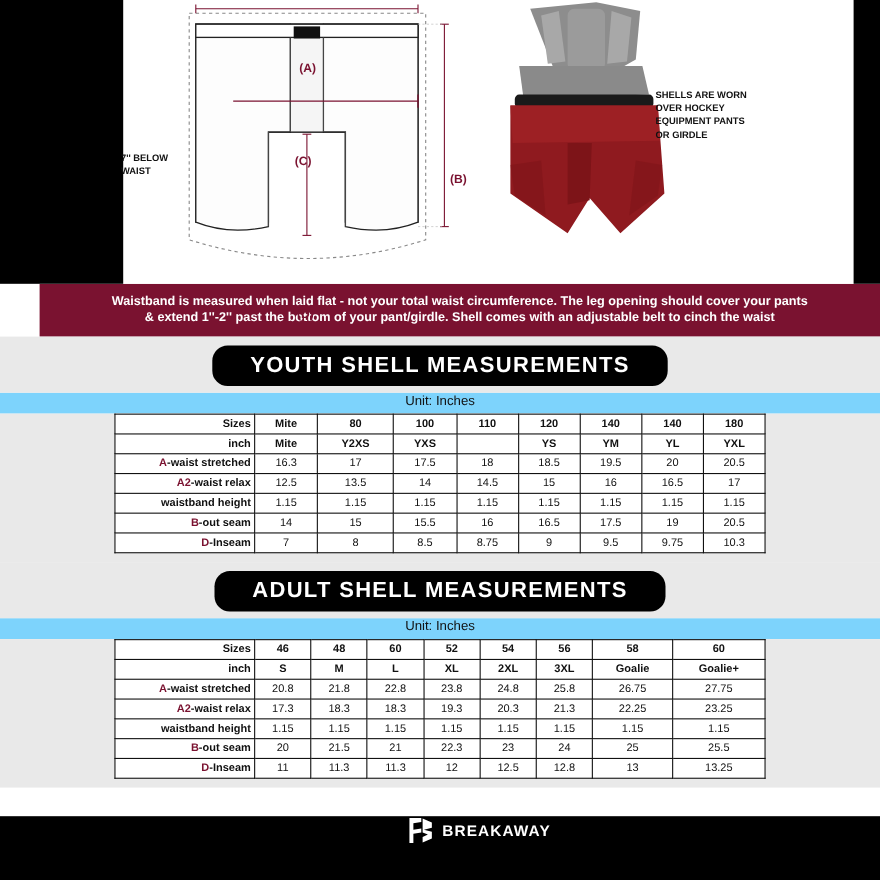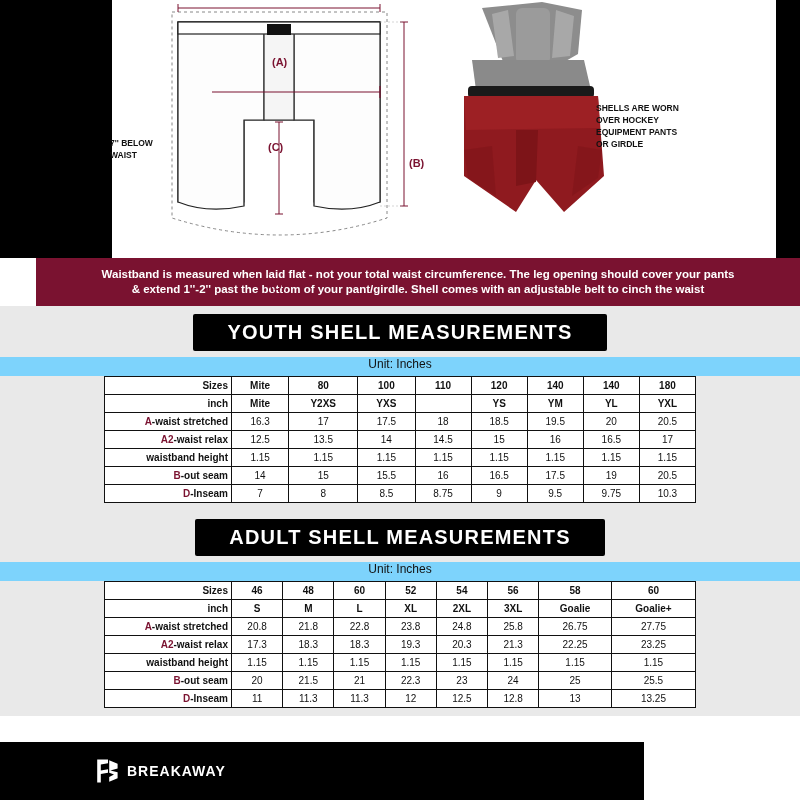--- a/index.html
+++ b/index.html
@@ -59,21 +59,21 @@
     margin-left:36px;
   }
 
   
   .banner-wrap{
     background:#e9e9e9;display:flex;justify-content:center;align-items:center;
     padding:8px 0 6px 0;position:relative;
   }
   .banner{
     background:#000;color:#fff;font-size:20px;font-weight:bold;
-    letter-spacing:1.2px;padding:7px 34px;border-radius:2px;
+    letter-spacing:1.2px;padding:7px 34px;border-radius:14px;
   }
   .unit{
     background:#7dd3fc;text-align:center;font-size:12px;color:#111;
     padding-bottom:5px;
   }
 
   
   .table-wrap{background:#e9e9e9;padding:0 104px 8px 104px;}
   table{
     width:100%;border-collapse:collapse;background:#fff;
@@ -84,22 +84,22 @@
     height:12px;
   }
   table td.rowhead{
     text-align:right;padding-left:7px;font-weight:bold;width:116px;
   }
   .ltr{color:#7a1230;font-weight:bold;}
   tr.head td{font-weight:bold;}
 
   
   .footer{
-    position:absolute;left:0;bottom:0;width:644px;height:58px;background:#000;
-    display:flex;align-items:center;
+    position:absolute;left:0;bottom:0;width:800px;height:58px;background:#000;
+    display:flex;align-items:center;flex-direction:column;
   }
   .footer-logo{
     width:250px;display:flex;align-items:center;gap:7px;padding-left:96px;
     box-sizing:border-box;
   }
   .footer-logo .fname{
     color:#fff;font-size:14px;font-weight:bold;letter-spacing:1px;
   }
   .footer-text{
     flex:1;color:#fff;font-size:10.5px;line-height:14px;font-weight:bold;
@@ -168,21 +168,21 @@
         </g>
       </svg>
 
       <div class="dim-label" style="left:160px;top:56px;">(A)</div>
       <div class="dim-label" style="left:297px;top:157px;">(B)</div>
       <div class="dim-label" style="left:156px;top:141px;">(C)</div>
       <div class="dim-label" style="left:158px;top:280px;">(D)</div>
 
       <div class="note-text" style="left:-2px;top:137px;width:64px;">7'' BELOW<br>WAIST</div>
 
-      <div class="note-text" style="left:484px;top:80px;width:90px;margin-top:22px;">
+      <div class="note-text" style="left:484px;top:80px;width:90px;">
         SHELLS ARE WORN<br>OVER HOCKEY<br>EQUIPMENT PANTS<br>OR GIRDLE
       </div>
     </div>
   </div>
 
   <div class="band">Waistband is measured when laid flat - not your total waist circumference. The leg opening should cover your pants &amp; extend 1''-2'' past the bottom of your pant/girdle. Shell comes with an adjustable belt to cinch the waist</div>
 
   <div class="banner-wrap">
     <div class="banner">YOUTH SHELL MEASUREMENTS</div>
   </div>

